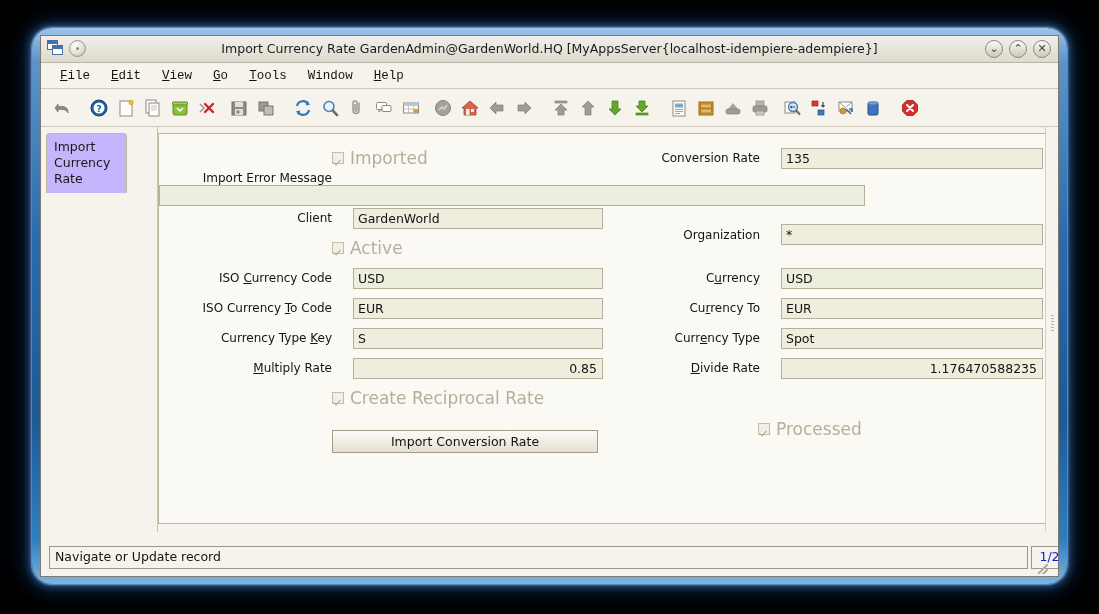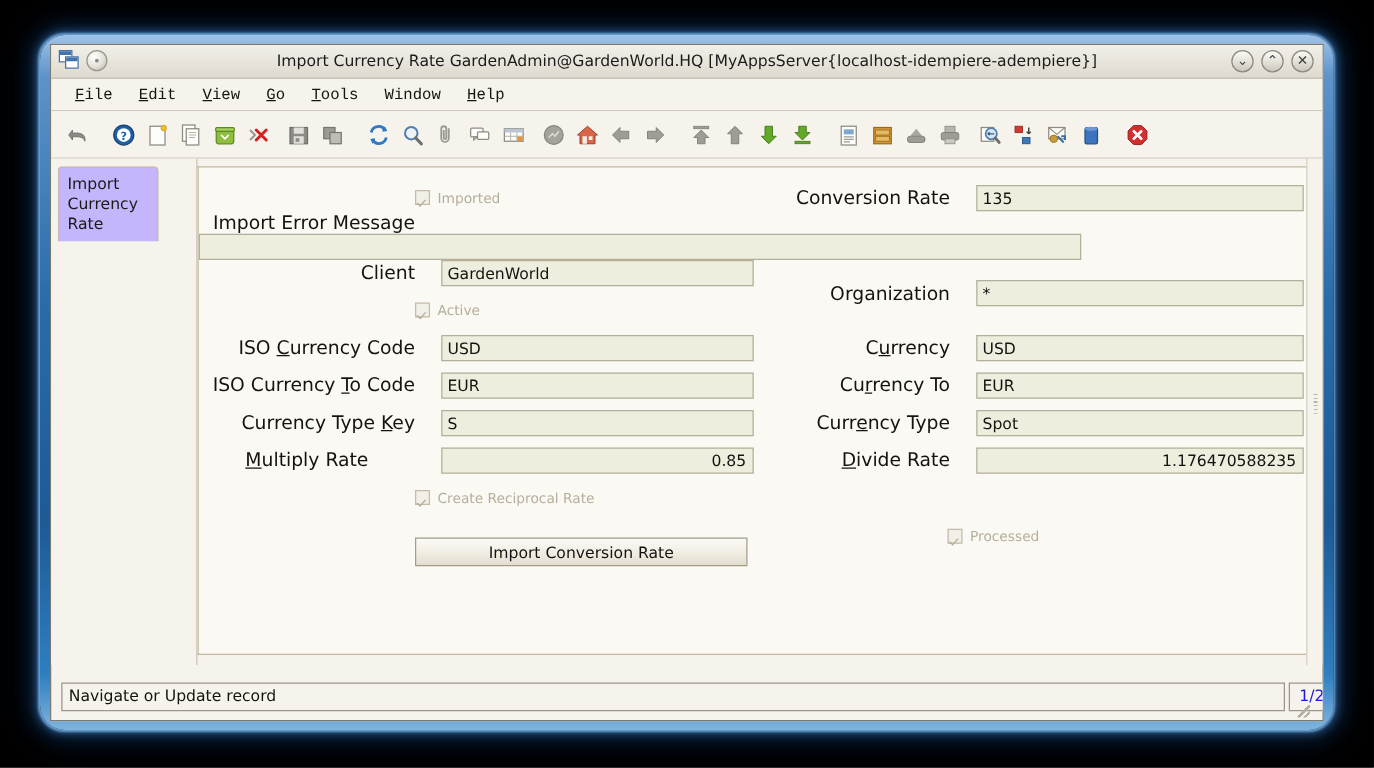--- a/index.html
+++ b/index.html
@@ -218,21 +218,21 @@
   }
   .cell-left, .cell-right {
     display: flex;
     align-items: center;
     box-sizing: border-box;
   }
   .cell-left { width: 444px; }
   .cell-right { width: 440px; }
 
   .lbl {
-    font-size: 15px;
+    font-size: 12px;
     color: #14130f;
     text-align: right;
     padding-right: 21px;
     white-space: nowrap;
     flex: 0 0 auto;
   }
   .lbl u { text-decoration: underline; }
 
   .fld {
     background: #edeede;
@@ -262,21 +262,21 @@
   .chk.checked::after {
     content: "";
     position: absolute;
     left: 2px; top: 5px;
     width: 3px; height: 6px;
     border: solid #b3ab97;
     border-width: 0 1.6px 1.6px 0;
     transform: rotate(42deg);
   }
   .chk-label {
-    font-size: 11px;
+    font-size: 17px;
     color: #b6ae9b;
     white-space: nowrap;
   }
 
   .btn {
     height: 23px;
     border: 1px solid #a49c87;
     background: linear-gradient(180deg, #fbfaf5 0%, #f1eee4 48%, #e3ded0 100%);
     font-size: 12.5px;
     color: #14130f;
@@ -678,21 +678,21 @@
                 <div class="fld" style="width:266px;">S</div>
               </div>
               <div class="cell-right" style="justify-content:flex-start;">
                 <div class="lbl" style="width:157px;">Curr<u>e</u>ncy Type</div>
                 <div class="fld" style="width:268px;">Spot</div>
               </div>
             </div>
 
             <div class="row">
               <div class="cell-left" style="justify-content:flex-start;">
-                <div class="lbl" style="width:173px;text-align:center;"><u>M</u>ultiply Rate</div>
+                <div class="lbl" style="width:173px;"><u>M</u>ultiply Rate</div>
                 <div class="fld num" style="width:266px;">0.85</div>
               </div>
               <div class="cell-right" style="justify-content:flex-start;">
                 <div class="lbl" style="width:157px;"><u>D</u>ivide Rate</div>
                 <div class="fld num" style="width:268px;">1.176470588235</div>
               </div>
             </div>
 
 
             <div class="row">

